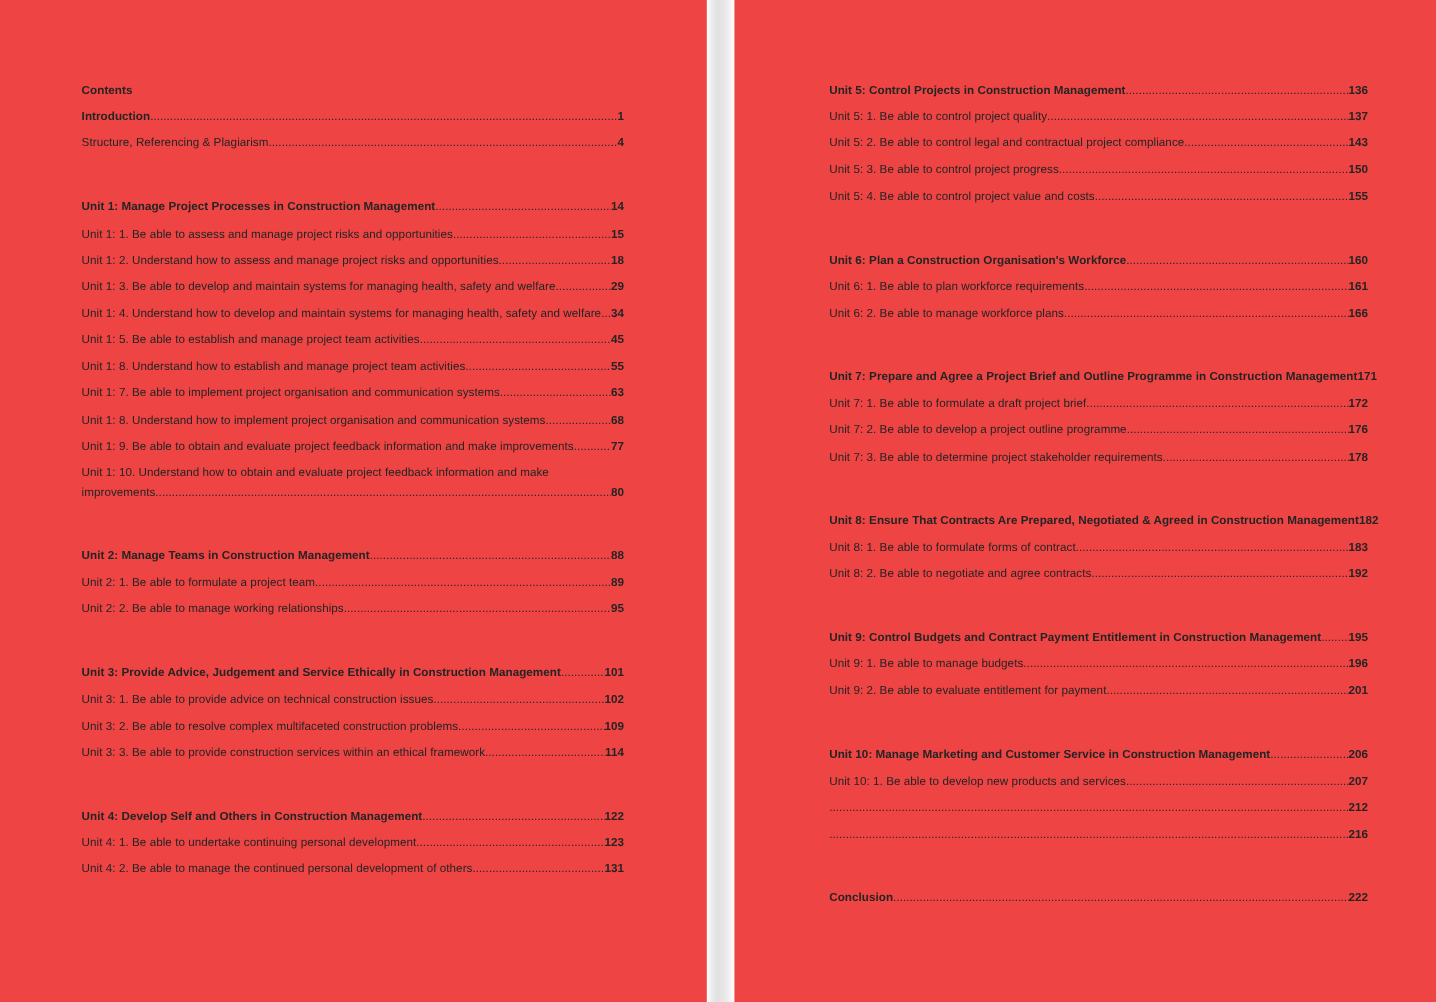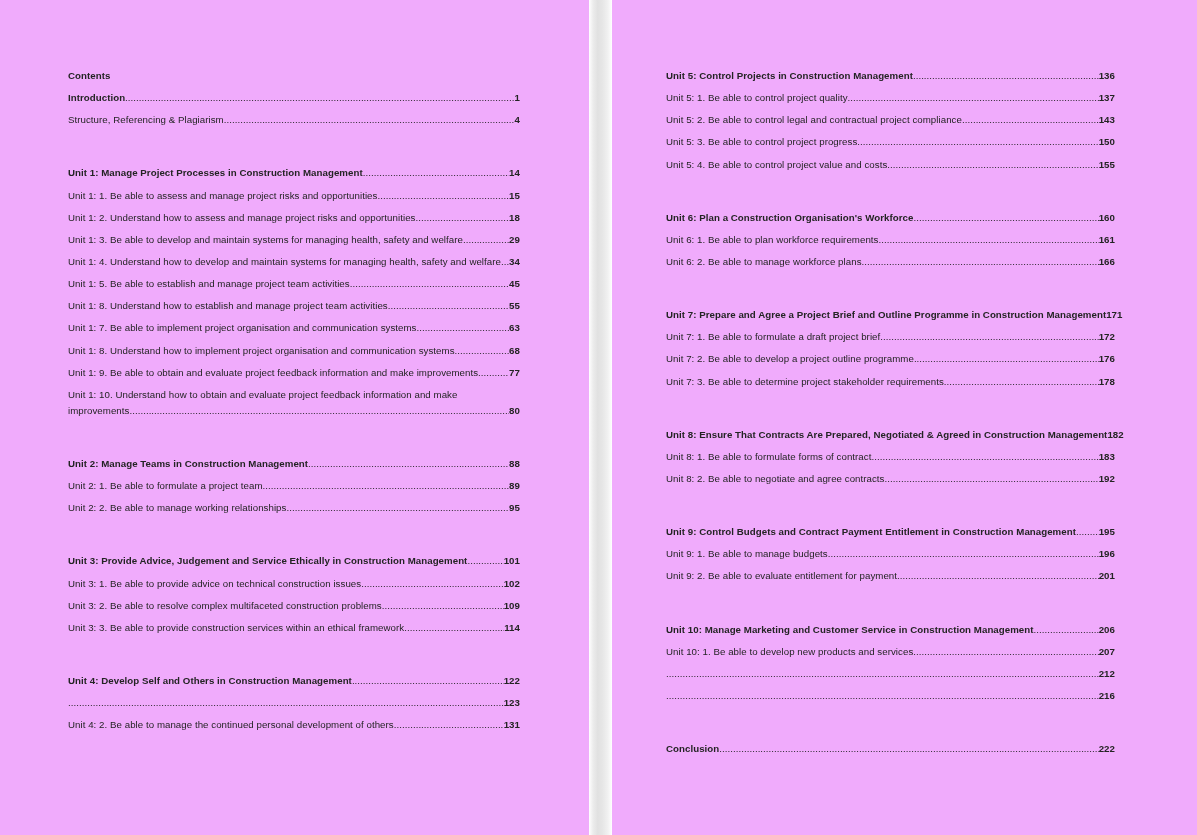--- a/index.html
+++ b/index.html
@@ -9,21 +9,21 @@
     height: 835px;
     background: #ffffff;
     font-family: "Liberation Sans", sans-serif;
     color: #242424;
     overflow: hidden;
   }
   .spread {
     position: relative;
     width: 1197px;
     height: 835px;
-    background: #f0abfc;
+    background: #ef4444;
   }
   .gutter {
     position: absolute;
     left: 589px;
     top: 0;
     width: 23px;
     height: 835px;
     background: linear-gradient(90deg,
       #ffffff 0%,
       #ececec 18%,
@@ -32,21 +32,21 @@
       #f1f1f1 82%,
       #ffffff 100%);
   }
   .toc {
     position: absolute;
     top: 65px;
     font-size: 9.7px;
     letter-spacing: 0.05px;
   }
   .toc.left  { left: 68px;  width: 452px; }
-  .toc.right { left: 666px; width: 449px; }
+  .toc.right { left: 691px; width: 449px; }
   .toc-row {
     display: flex;
     align-items: baseline;
     line-height: 22.15px;
     height: 22.15px;
     white-space: nowrap;
   }
   .toc-row.gap   { margin-top: 31px; }
   .toc-row.tight { margin-top: -6.15px; }
   .toc-row.bold .t { font-weight: bold; }
@@ -178,20 +178,21 @@
     <span class="t">Unit 3: 3. Be able to provide construction services within an ethical framework</span>
     <span class="dots">....................................................................................................................................................................................................................................................................</span>
     <span class="pg">114</span>
   </div>
         <div class="toc-row bold gap">
     <span class="t">Unit 4: Develop Self and Others in Construction Management</span>
     <span class="dots">....................................................................................................................................................................................................................................................................</span>
     <span class="pg">122</span>
   </div>
         <div class="toc-row">
+    <span class="t">Unit 4: 1. Be able to undertake continuing personal development</span>
     <span class="dots">....................................................................................................................................................................................................................................................................</span>
     <span class="pg">123</span>
   </div>
         <div class="toc-row">
     <span class="t">Unit 4: 2. Be able to manage the continued personal development of others</span>
     <span class="dots">....................................................................................................................................................................................................................................................................</span>
     <span class="pg">131</span>
   </div>
       </div>
   </div>

